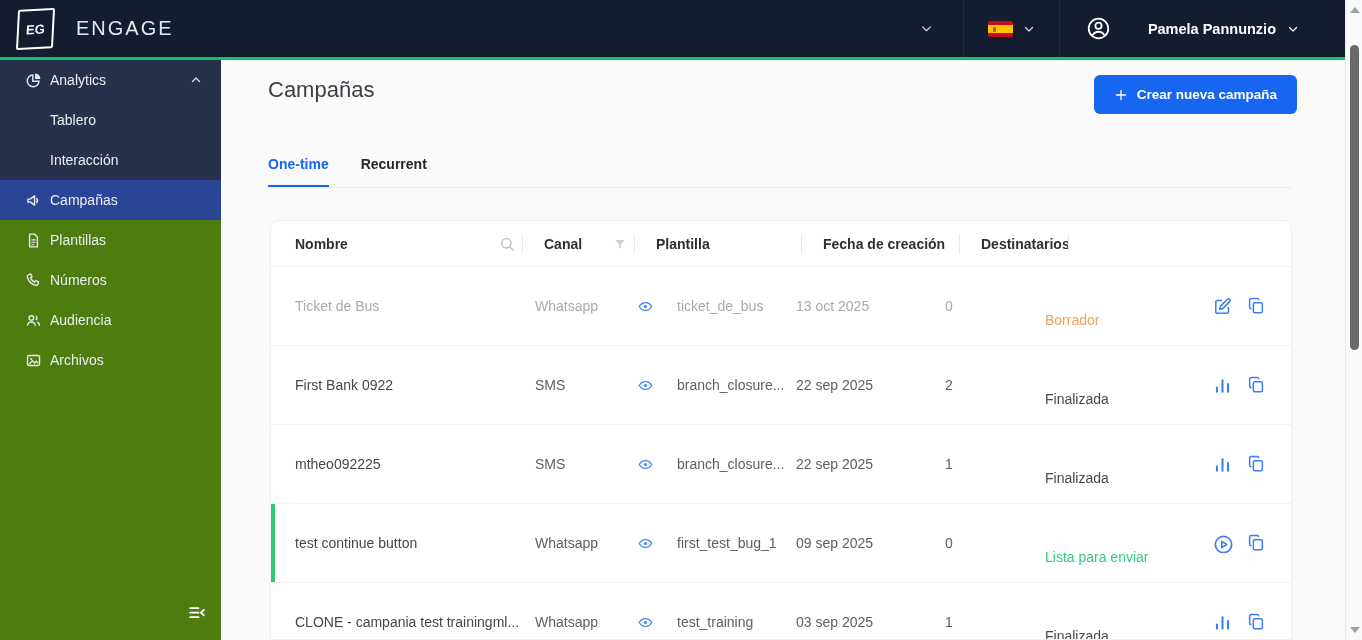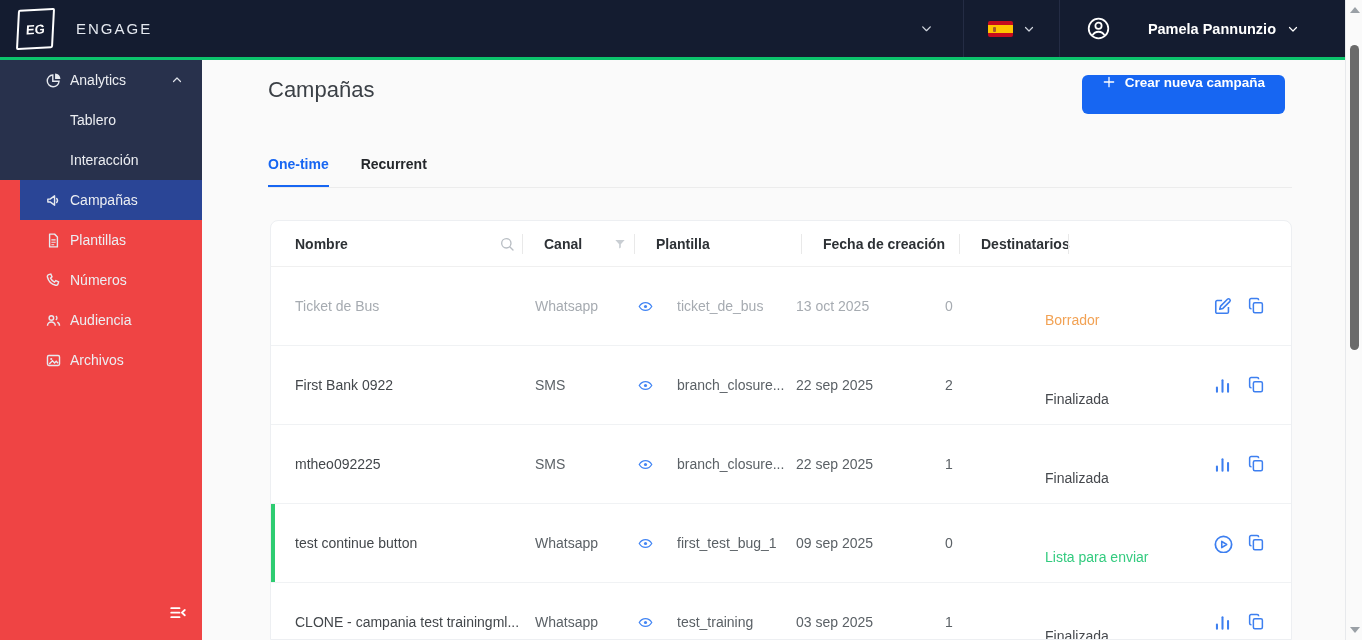--- a/index.html
+++ b/index.html
@@ -19,21 +19,21 @@
     display:flex; align-items:center; z-index:5;
   }
   .logo-box {
     width:37px; height:40px; margin-left:17px;
     border:2px solid #fff; border-radius:2px;
     display:flex; align-items:center; justify-content:center;
     color:#fff; font-weight:700; font-size:13px;
     transform:skewY(-3deg) skewX(-3deg);
   }
   .brand {
-    margin-left:22px; color:#e4e8ef; font-size:15px; letter-spacing:2px; font-weight:500;
+    margin-left:22px; color:#e4e8ef; font-size:20px; letter-spacing:2px; font-weight:500;
   }
   .topbar-right {
     margin-left:auto; display:flex; align-items:center; height:100%;
     padding-right:46px;
   }
   .hdr-div { width:1px; height:57px; background:#242c44; }
   .hdr-chev { color:#cfd4dd; margin:0 30px; }
   .flag-group { display:flex; align-items:center; gap:10px; margin:0 24px; }
   .flag {
     width:25px; height:16px; border-radius:2px; position:relative;
@@ -42,22 +42,22 @@
   .flag::after {
     content:""; position:absolute; left:5px; top:6px; width:3px; height:5px;
     background:#a65b2a; border-radius:1px;
   }
   .user-group { display:flex; align-items:center; gap:11px; margin-left:26px; }
   .avatar-icon { color:#fff; }
   .user-name { color:#fff; font-size:14.5px; font-weight:700; white-space:nowrap;margin-left:26px; }
 
   
   .sidebar {
-    position:absolute; left:0; top:60px; bottom:0; width:202px;
-    background:#ef4444; z-index:4;padding-left:20px;
+    position:absolute; left:0; top:60px; bottom:0; width:221px;
+    background:#4d7c0f; z-index:4;
   }
   .side-group-top { position:absolute; left:0; top:0; width:100%; height:120px; background:#28314c; }
   .side-item {
     position:relative; height:40px; display:flex; align-items:center;
     color:#eceef2; font-size:14px; cursor:pointer;
   }
   .side-item .s-icon { position:absolute; left:25px; width:17px; height:17px; color:#e6e9ef; }
   .side-item .s-label { position:absolute; left:50px; white-space:nowrap; }
   .side-item .s-chev { position:absolute; right:19px; color:#dfe3ea; }
   .side-item.selected { background:#2a4596; }
@@ -66,23 +66,23 @@
     color:#fff; cursor:pointer;
   }
 
   
   .main { position:absolute; left:221px; top:60px; right:17px; bottom:0; background:#fafafa; }
   .page-title {
     position:absolute; left:47px; top:17px;
     font-size:22px; font-weight:500; color:#3b4046;
   }
   .create-btn {
-    position:absolute; right:60px; top:15px; height:39px;
+    position:absolute; right:48px; top:15px; height:39px;
     background:#1766f2; color:#fff; border:none; border-radius:6px;
-    display:flex; align-items:flex-start; gap:9px; padding:0 20px;
+    display:flex; align-items:center; gap:9px; padding:0 20px;
     font-size:13.5px; font-weight:700; font-family:inherit; cursor:pointer;
   }
   .tabs { position:absolute; left:47px; top:96px; display:flex; gap:32px; }
   .tab { font-size:14px; font-weight:700; padding-bottom:13px; cursor:pointer; color:#24272b; }
   .tab.active { color:#1766f2; border-bottom:3px solid #1766f2; }
   .tabs-rule { position:absolute; left:47px; top:127px; width:1024px; height:1px; background:#ececec; }
 
   
   .card {
     position:absolute; left:49px; top:160px; width:1022px; height:420px;

